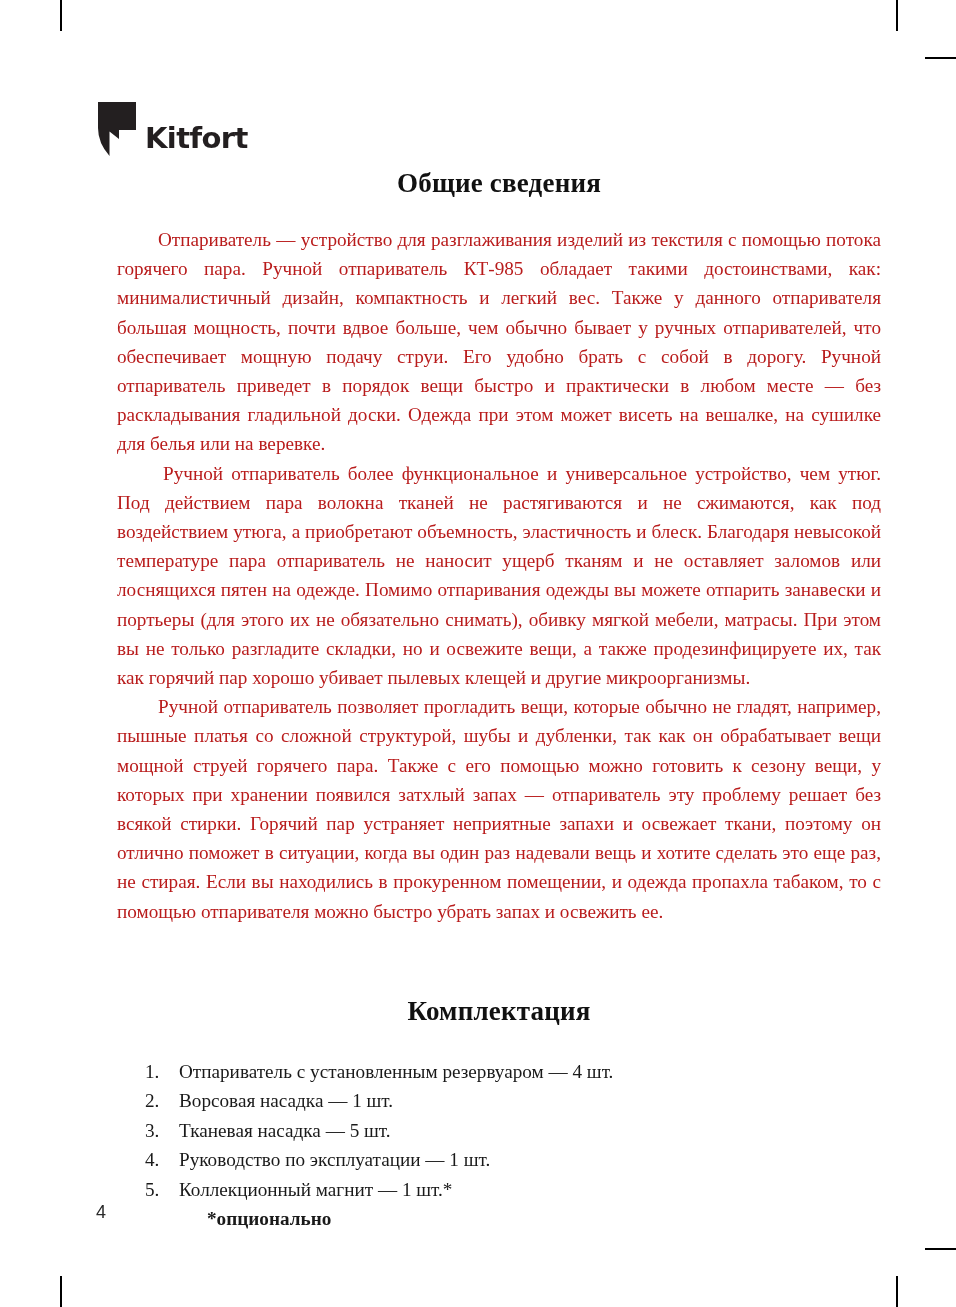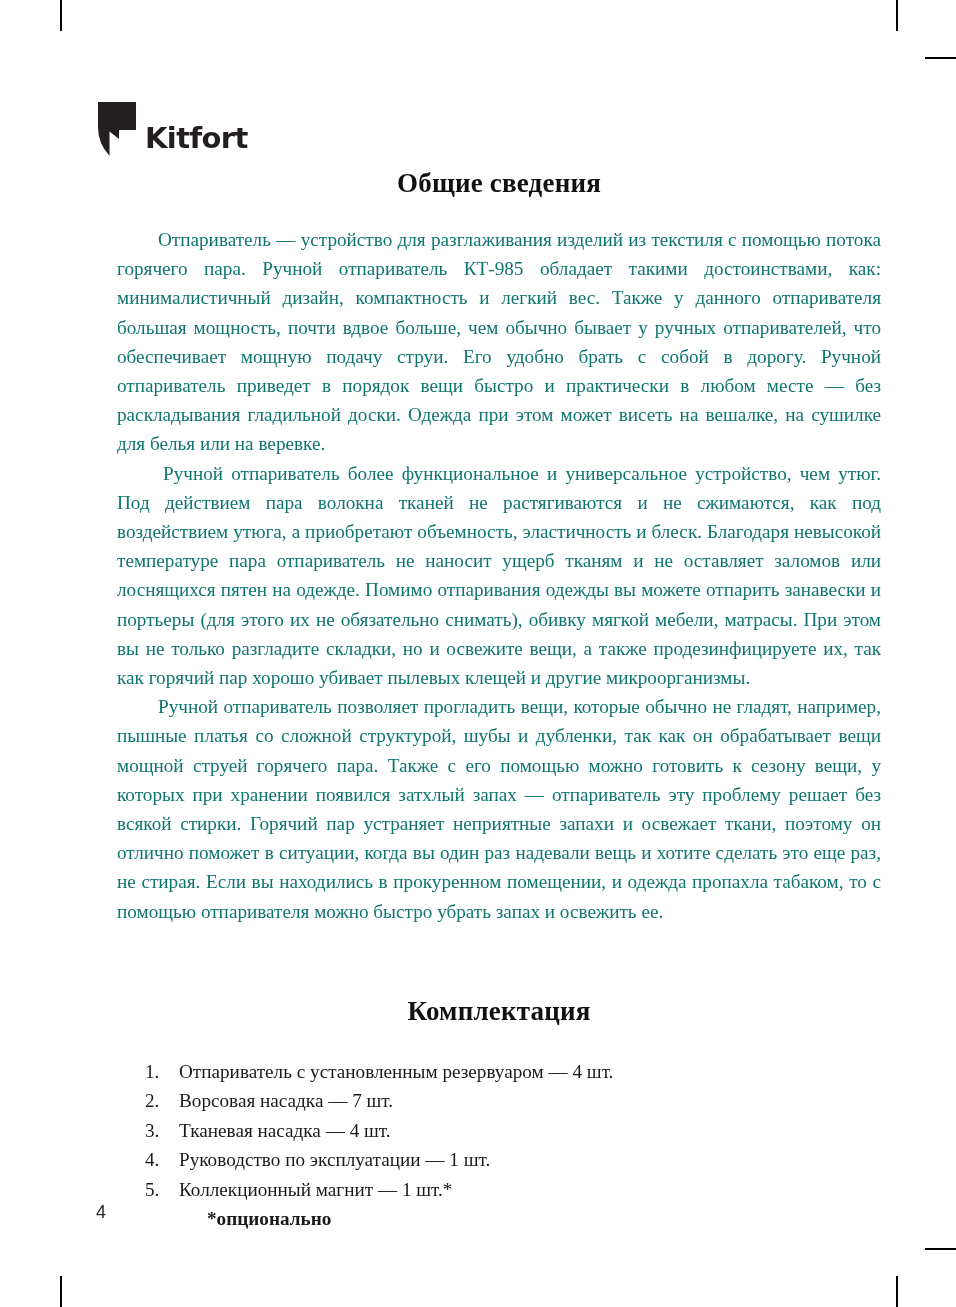--- a/index.html
+++ b/index.html
@@ -84,21 +84,21 @@
   .section-general .section-title { margin-bottom: 26px; }
 
   p.para {
     font-size: 19.2px;
     line-height: 29.2px;
     margin: 0;
     text-align: justify;
     text-justify: inter-word;
     text-indent: 41px;
     hyphens: manual;
-    color: #0f766e;
+    color: #b91c1c;
   }
 
   p.para.lead-space { text-indent: 46px; }
 
   .section-kit {
     margin-top: 70px;
   }
   .section-kit .section-title { margin-bottom: 30px; }
 
   ol.kit-list {
@@ -166,25 +166,25 @@
 
     <section class="section-kit">
       <h2 class="section-title">Комплектация</h2>
       <ol class="kit-list">
         <li>
           <span class="kit-num">1.</span>
           <span class="kit-text">Отпариватель с установленным резервуаром — 4 шт.</span>
         </li>
         <li>
           <span class="kit-num">2.</span>
-          <span class="kit-text">Ворсовая насадка — 7 шт.</span>
+          <span class="kit-text">Ворсовая насадка — 1 шт.</span>
         </li>
         <li>
           <span class="kit-num">3.</span>
-          <span class="kit-text">Тканевая насадка — 4 шт.</span>
+          <span class="kit-text">Тканевая насадка — 5 шт.</span>
         </li>
         <li>
           <span class="kit-num">4.</span>
           <span class="kit-text">Руководство по эксплуатации — 1 шт.</span>
         </li>
         <li>
           <span class="kit-num">5.</span>
           <span class="kit-text">Коллекционный магнит — 1 шт.*</span>
         </li>
       </ol>

